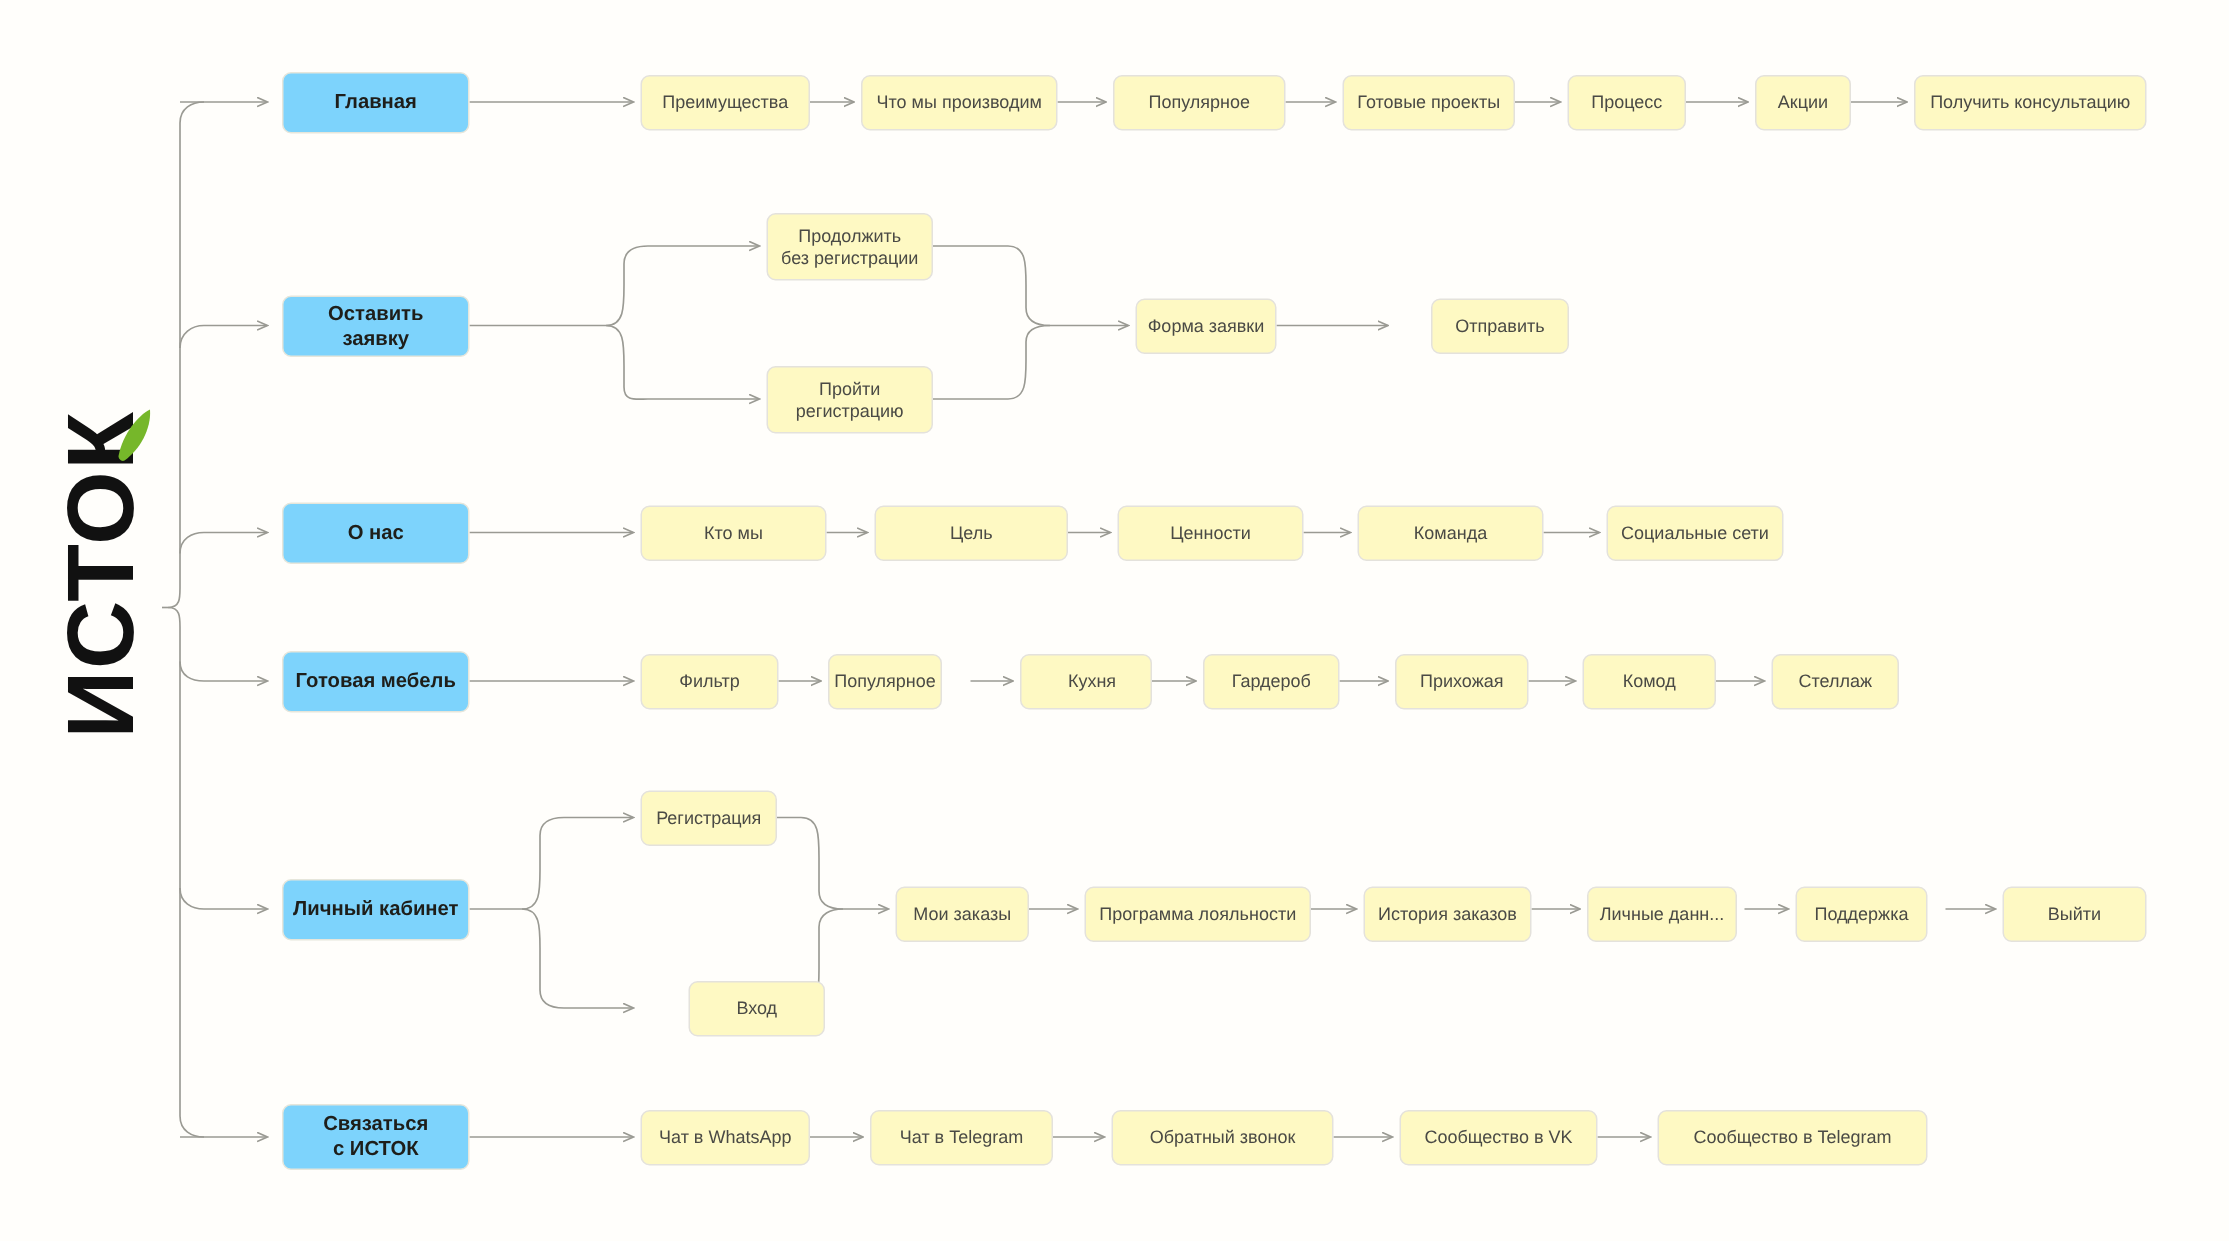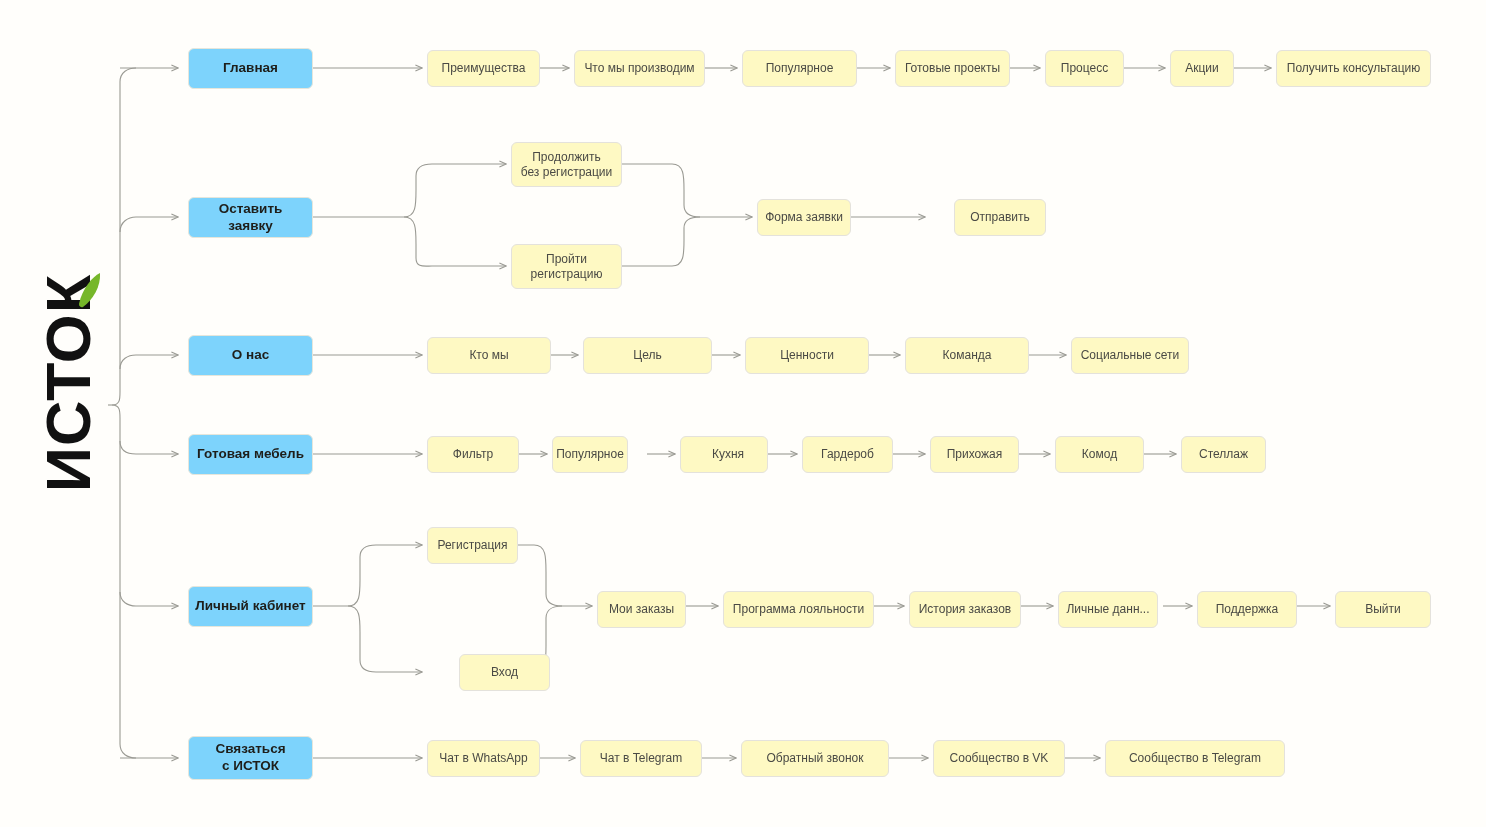--- a/index.html
+++ b/index.html
@@ -248,21 +248,21 @@
   </div>
   <div class="node leafbox" style="left:723px; top:591px; width:151px; height:37px;">
     <span>Программа лояльности</span>
   </div>
   <div class="node leafbox" style="left:909px; top:591px; width:112px; height:37px;">
     <span>История заказов</span>
   </div>
   <div class="node leafbox truncate" style="left:1058px; top:591px; width:100px; height:37px;">
     <span>Личные данн...</span>
   </div>
-  <div class="node leafbox" style="left:1197px; top:591px; width:100px; height:37px;">
+  <div class="node leafbox" style="left:1197px; top:591px; width:88px; height:37px;">
     <span>Поддержка</span>
   </div>
   <div class="node leafbox" style="left:1335px; top:591px; width:96px; height:37px;">
     <span>Выйти</span>
   </div>
 
   <div class="node section" style="left:188px; top:736px; width:125px; height:44px;">
     <span>Связаться
 с ИСТОК</span>
   </div>

